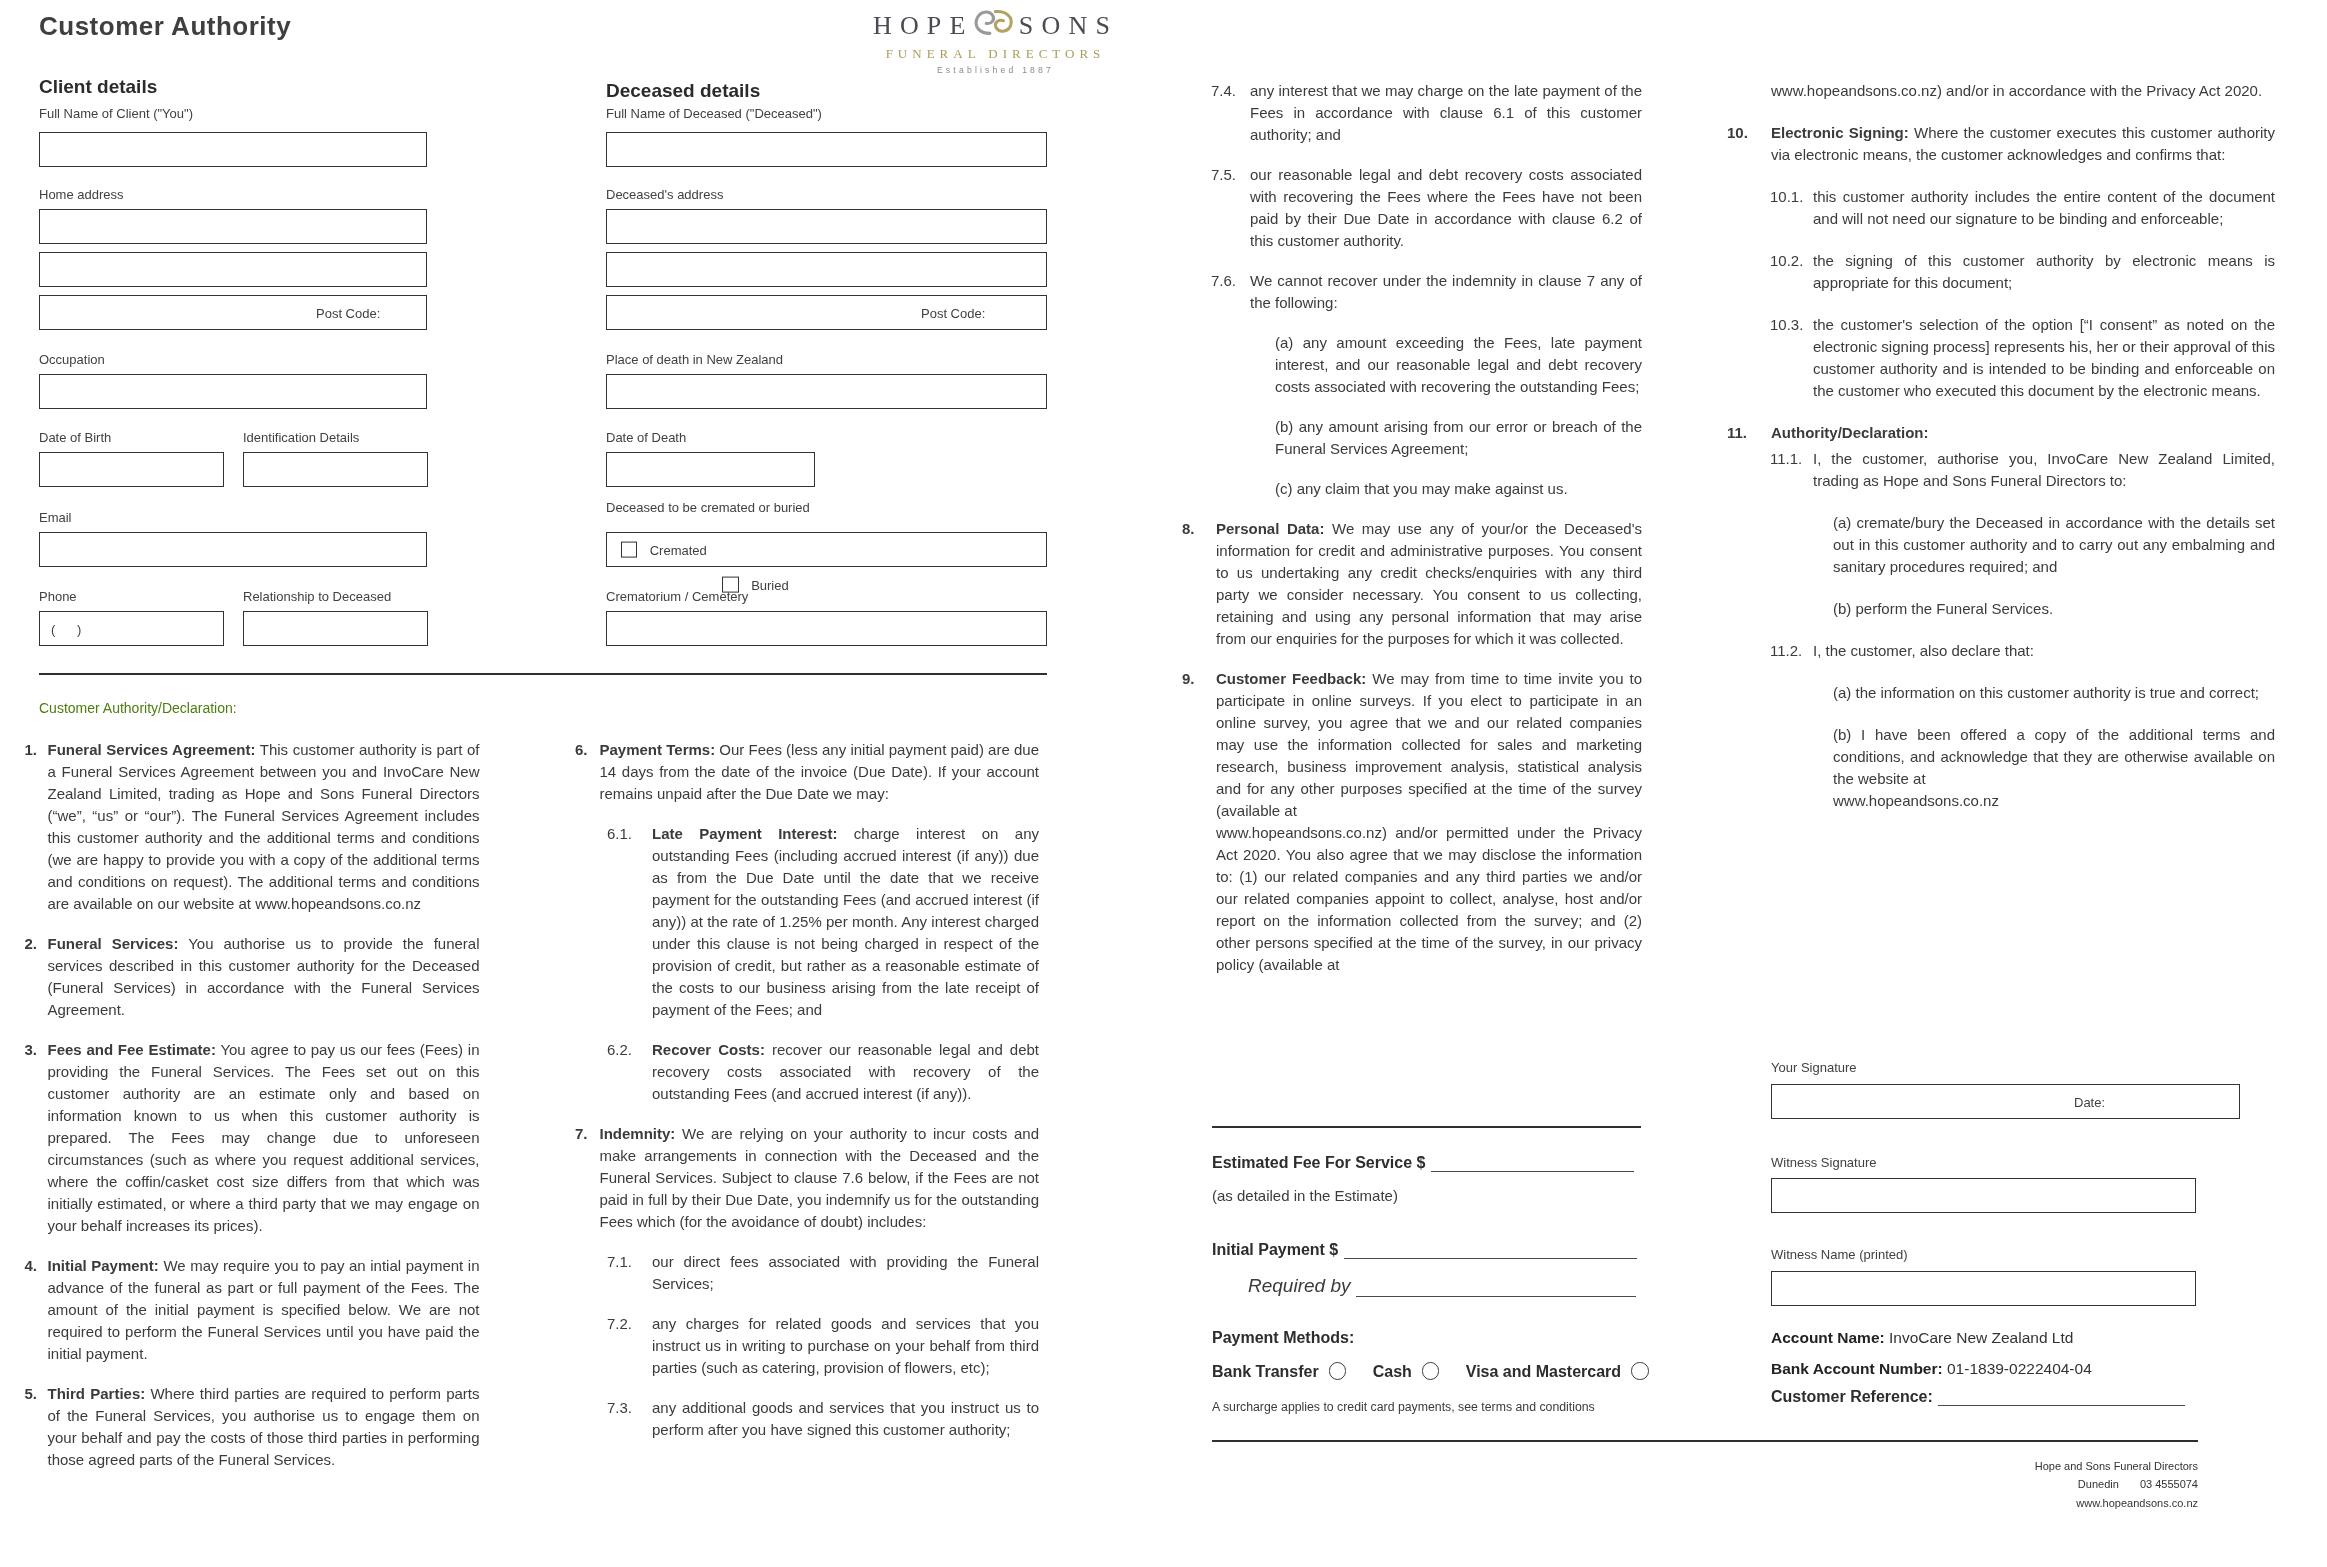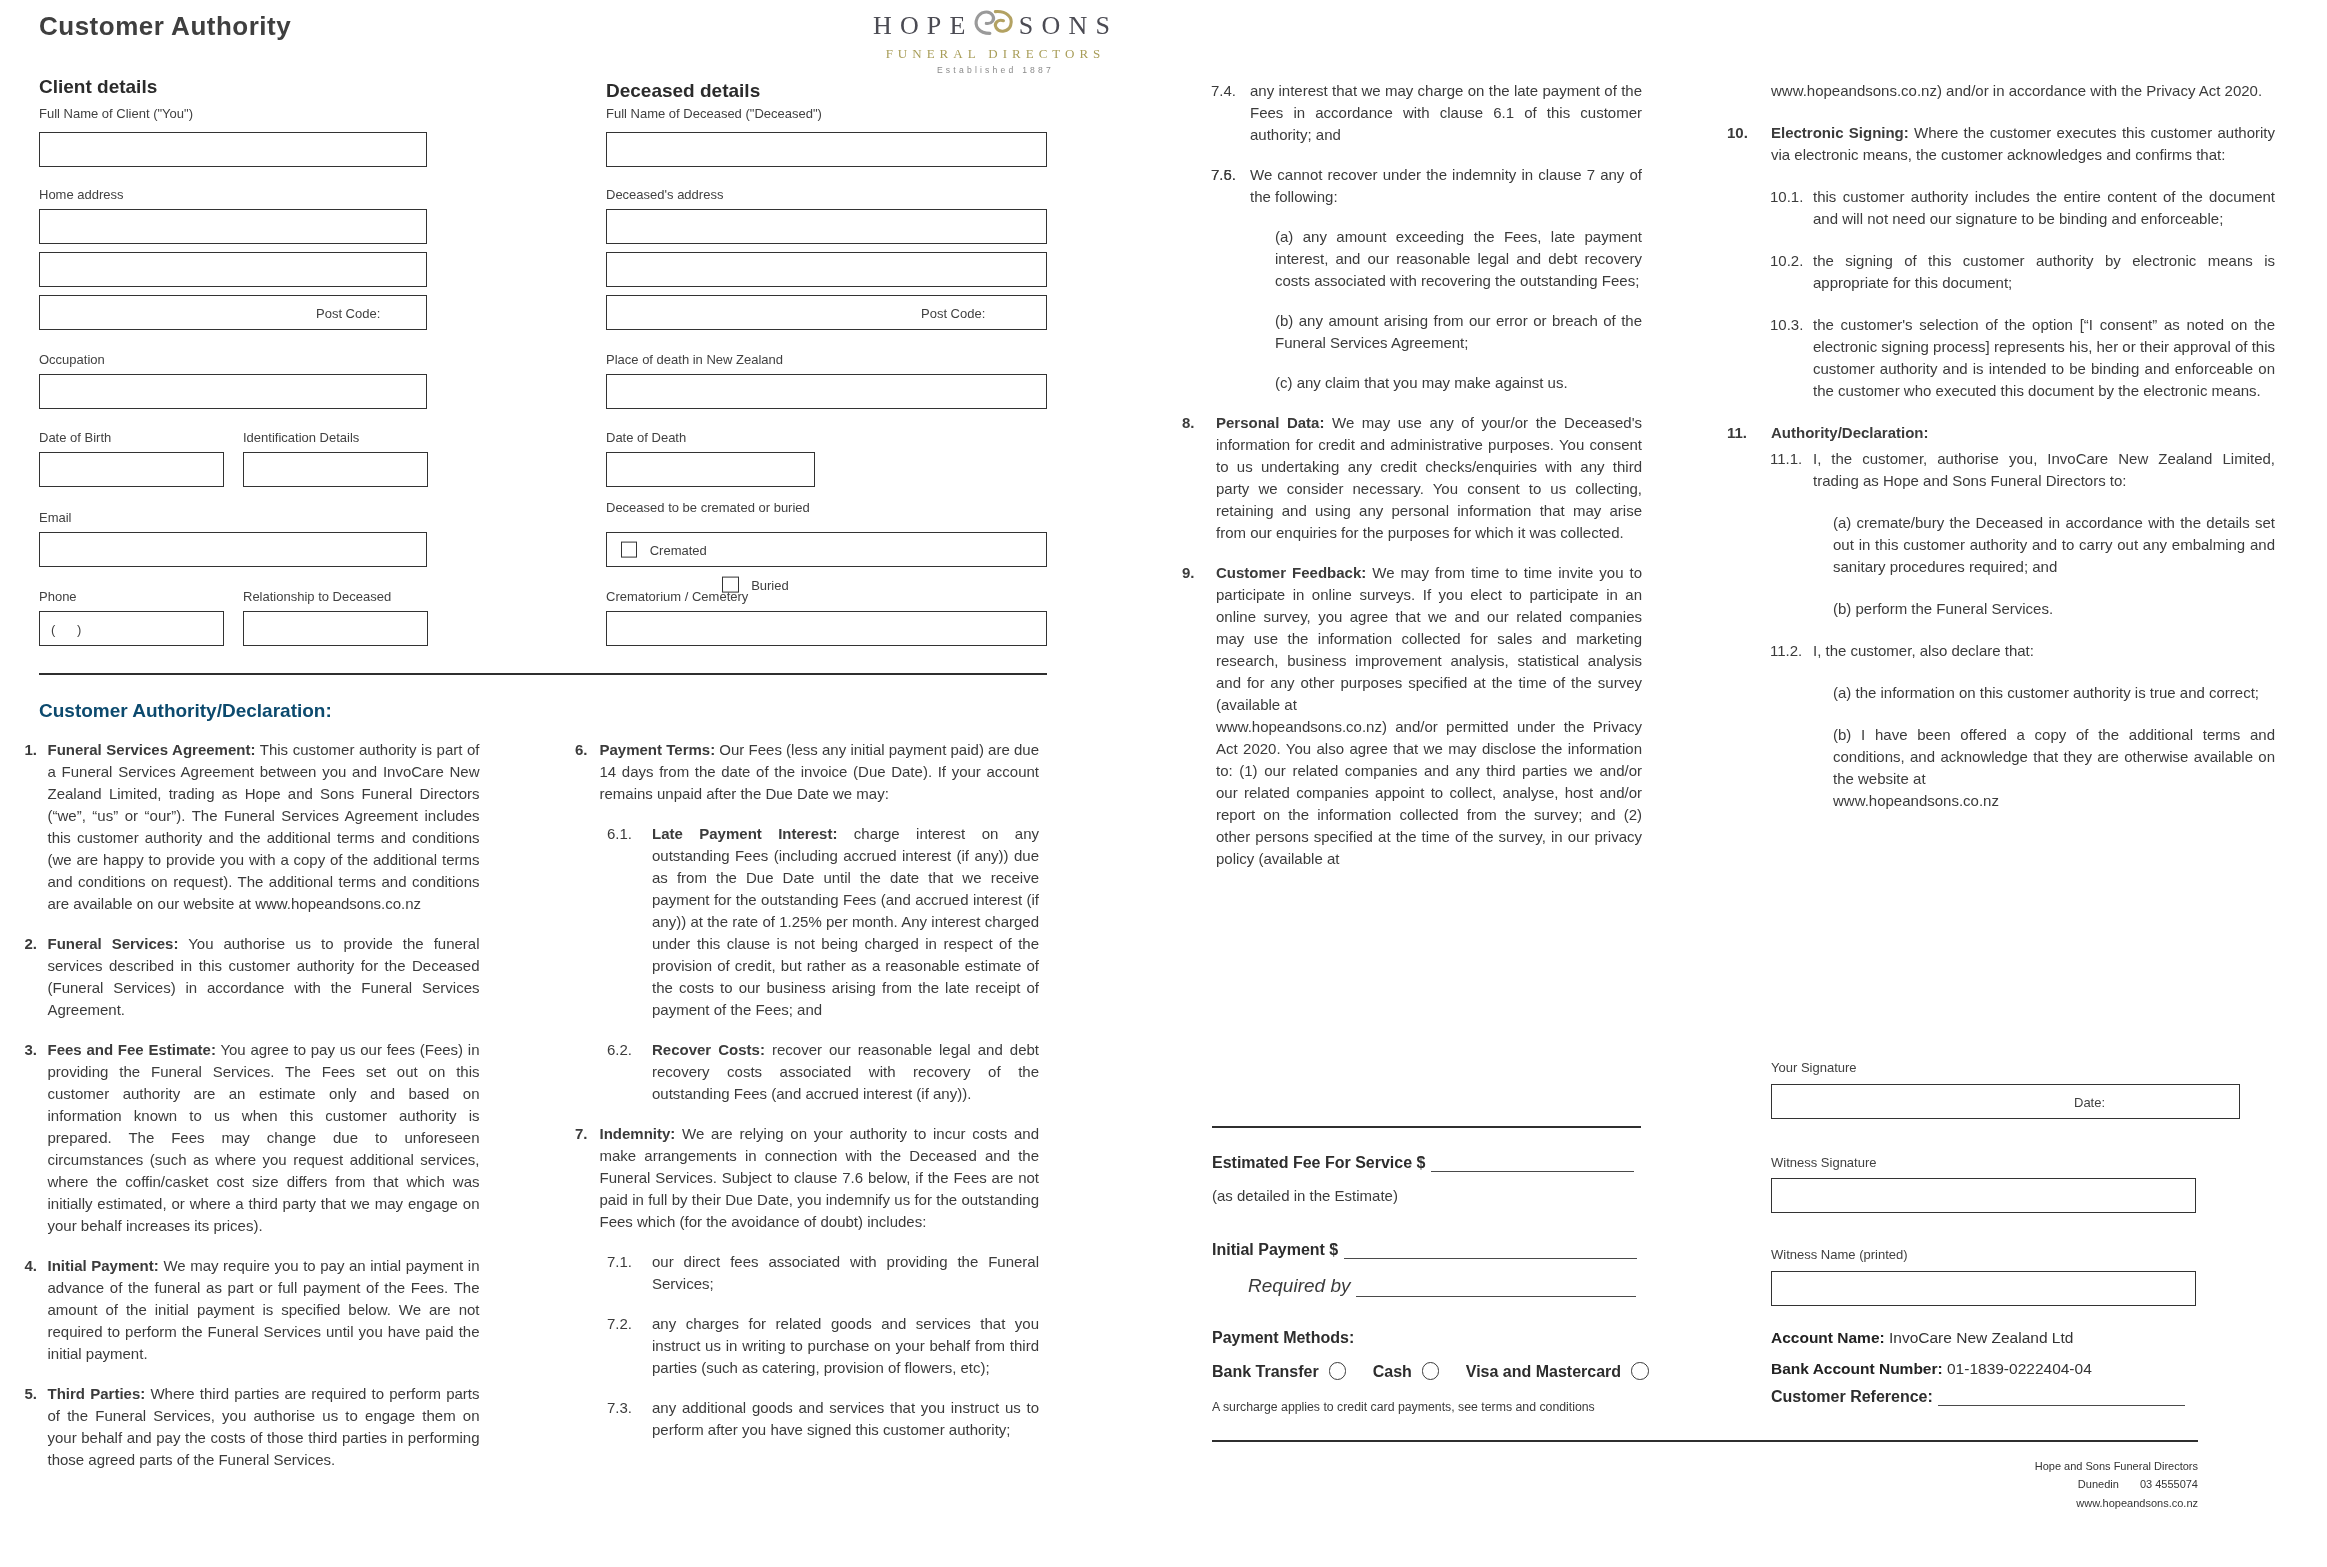--- a/index.html
+++ b/index.html
@@ -6,21 +6,21 @@
   #page{position:relative;width:2327px;height:1567px;background:#ffffff;overflow:hidden;
         font-family:"Liberation Sans","DejaVu Sans",sans-serif;color:#3b3b3b;}
   .abs{position:absolute;}
   .h1{font-size:26px;font-weight:700;color:#3f3f3f;letter-spacing:0.5px;}
   .h2{font-size:19px;font-weight:700;color:#2b2b2b;}
   .lbl{font-size:13px;color:#414141;}
   .inp{position:absolute;box-sizing:border-box;border:1.8px solid #333333;background:#ffffff;}
   .inp .inner{position:absolute;font-size:13px;color:#3f3f3f;top:50%;transform:translateY(-50%);}
   .pre{white-space:pre;}
   .hr{position:absolute;height:0;border-top:2.3px solid #2f2f2f;}
-  .decl-h{font-size:19px;font-weight:700;color:#0c4a6e;}
+  .decl-h{font-size:14px;font-weight:400;color:#4d7c0f;}
   .tcol{position:absolute;font-size:15px;line-height:22px;color:#3b3b3b;}
   .cl{position:relative;text-align:justify;margin:0 0 18px 0;}
   #tcol4 .cl{margin-bottom:20px;}
   .cl .num{position:absolute;left:0;top:0;}
   .cl.l1 > .num{font-weight:700;}
   .bold{font-weight:700;}
   #tcol1 .l1{padding-left:23px;}
   #tcol2 .l1{padding-left:24.5px;}
   #tcol2 .l2{padding-left:77px;} #tcol2 .l2 .num{left:32px;}
   #tcol3 .l1{padding-left:34px;}
@@ -150,21 +150,21 @@
     <p class="cl l2"><span class="num">6.1.</span><span class="bold">Late Payment Interest:</span> <span>charge interest on any outstanding Fees (including accrued interest (if any)) due as from the Due Date until the date that we receive payment for the outstanding Fees (and accrued interest (if any)) at the rate of 1.25% per month.  Any interest charged under this clause is not being charged in respect of the provision of credit, but rather as a reasonable estimate of the costs to our business arising from the late receipt of payment of the Fees; and</span></p>
     <p class="cl l2"><span class="num">6.2.</span><span class="bold">Recover Costs:</span> <span>recover our reasonable legal and debt recovery costs associated with recovery of the outstanding Fees (and accrued interest (if any)).</span></p>
     <p class="cl l1"><span class="num">7.</span><span class="bold">Indemnity:</span> <span>We are relying on your authority to incur costs and make arrangements in connection with the Deceased and the Funeral Services. Subject to clause 7.6 below, if the Fees are not paid in full by their Due Date, you indemnify us for the outstanding Fees which (for the avoidance of doubt) includes:</span></p>
     <p class="cl l2"><span class="num">7.1.</span><span>our direct fees associated with providing the Funeral Services;</span></p>
     <p class="cl l2"><span class="num">7.2.</span><span>any charges for related goods and services that you instruct us in writing to purchase on your behalf from third parties (such as catering, provision of flowers, etc);</span></p>
     <p class="cl l2"><span class="num">7.3.</span><span>any additional goods and services that you instruct us to perform after you have signed this customer authority;</span></p>
   </div>
 
   <div id="tcol3" class="tcol" style="left:1182px;top:80px;width:460px;">
     <p class="cl l2"><span class="num">7.4.</span><span>any interest that we may charge on the late payment of the Fees in accordance with clause 6.1 of this customer authority; and</span></p>
-    <p class="cl l2"><span class="num">7.5.</span></p>
+    <p class="cl l2"><span class="num">7.5.</span><span>our reasonable legal and debt recovery costs associated with recovering the Fees where the Fees have not been paid by their Due Date in accordance with clause 6.2 of this customer authority.</span></p>
     <p class="cl l2"><span class="num">7.6.</span><span>We cannot recover under the indemnity in clause 7 any of the following:</span></p>
     <p class="cl l3">(a) any amount exceeding the Fees, late payment interest, and our reasonable legal and debt recovery costs associated with recovering the outstanding Fees;</p>
     <p class="cl l3">(b) any amount arising from our error or breach of the Funeral Services Agreement;</p>
     <p class="cl l3">(c) any claim that you may make against us.</p>
     <p class="cl l1"><span class="num">8.</span><span class="bold">Personal Data:</span> <span>We may use any of your/or the Deceased's information for credit and administrative purposes. You consent to us undertaking any credit checks/enquiries with any third party we consider necessary. You consent to us collecting, retaining and using any personal information that may arise from our enquiries for the purposes for which it was collected.</span></p>
     <p class="cl l1"><span class="num">9.</span><span class="bold">Customer Feedback:</span> <span>We may from time to time invite you to participate in online surveys. If you elect to participate in an online survey, you agree that we and our related companies may use the information collected for sales and marketing research, business improvement analysis, statistical analysis and for any other purposes specified at the time of the survey (available at</span><br><span>www.hopeandsons.co.nz) and/or permitted under the Privacy Act 2020. You also agree that we may disclose the information to: (1) our related companies and any third parties we and/or our related companies appoint to collect, analyse, host and/or report on the information collected from the survey; and (2) other persons specified at the time of the survey, in our privacy policy (available at</span></p>
   </div>
 
   <div id="tcol4" class="tcol" style="left:1727px;top:80px;width:548px;">
     <p class="cl l1">www.hopeandsons.co.nz) and/or in accordance with the Privacy Act 2020.</p>

